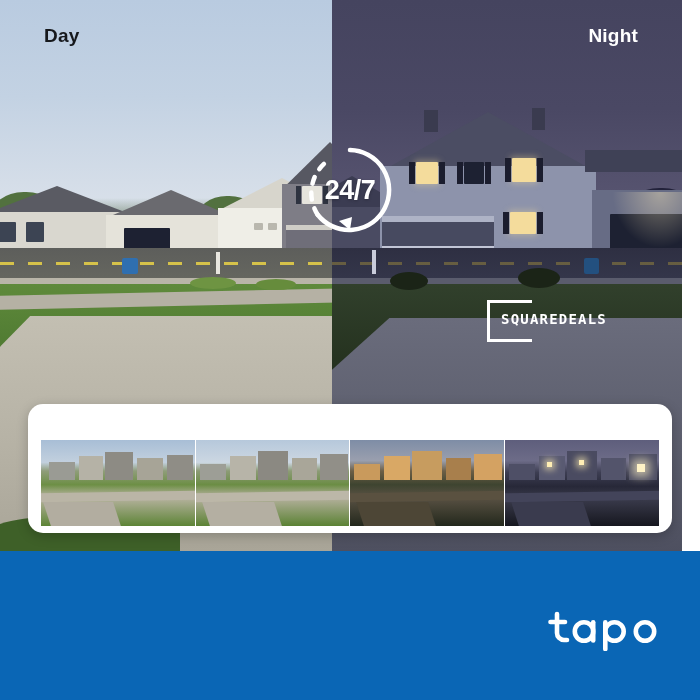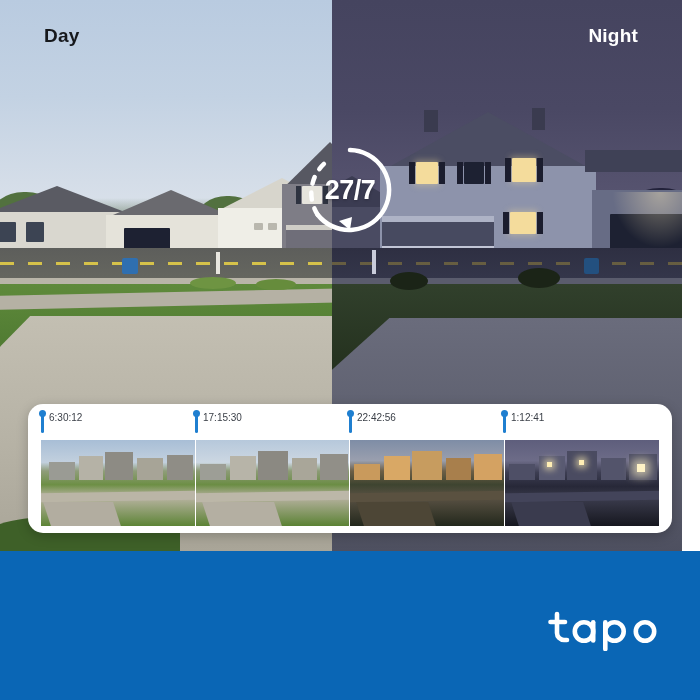--- a/index.html
+++ b/index.html
@@ -247,52 +247,38 @@
       <div class="driveway" style="left:-20px; top:318px; width:430px; height:233px;
                   background:linear-gradient(180deg,#6a6c7c 0%,#5c5e6d 55%,#4e5060 100%);
                   clip-path:polygon(18% 0, 100% 0, 100% 100%, 0 100%, 0 30%);"></div>
       <div class="bin" style="left:252px; top:258px; width:15px; height:16px; background:#23507f;"></div>
       <div class="bush" style="left:58px; top:272px; width:38px; height:18px; background:#1b2417;"></div>
       <div class="bush" style="left:186px; top:268px; width:42px; height:20px; background:#1b2417;"></div>
       <div class="mailbox" style="left:40px; top:250px; width:4px; height:24px; background:#c9ccda;"></div>
 
       <div class="scene-label night-lbl">Night</div>
 
+      <div class="watermark" style="left:155px; top:300px;">
+        <div class="wm-frame"></div>
+        <div class="wm-text">SQUAREDEALS</div>
+      </div>
     </div>
 
     <div class="badge247">
       <svg viewBox="0 0 94 94">
         <path d="M47 7 A40 40 0 1 1 14.5 71.5" fill="none" stroke="#ffffff" stroke-width="4.5" stroke-linecap="round"></path>
         <path d="M14.5 71.5 A40 40 0 0 1 22 20" fill="none" stroke="#ffffff" stroke-width="4.5" stroke-linecap="round" stroke-dasharray="7 9"></path>
         <path d="M47 87 L36 78 L49 74 Z" fill="#ffffff"></path>
       </svg>
-      <div class="lbl">27/7</div>
+      <div class="lbl">24/7</div>
     </div>
   </div>
 
   <div class="timeline-card">
 
-    <div class="pins">
-      <div class="pin" style="left:13px;">
-        <div class="stick"></div>
-        <div class="time">6:30:12</div>
-      </div>
-      <div class="pin" style="left:167px;">
-        <div class="stick"></div>
-        <div class="time">17:15:30</div>
-      </div>
-      <div class="pin" style="left:321px;">
-        <div class="stick"></div>
-        <div class="time">22:42:56</div>
-      </div>
-      <div class="pin" style="left:475px;">
-        <div class="stick"></div>
-        <div class="time">1:12:41</div>
-      </div>
-    </div>
 
     <div class="clips">
 
       <div class="clip">
         <div class="thumb" style="background:linear-gradient(180deg,#a8bed6 0%,#c2d0de 26%,#8f9d7a 36%,#6d8f45 52%,#b9b4a2 66%,#5d8436 100%);">
           <div style="position:absolute;left:8px;top:22px;width:26px;height:18px;background:#9a9b94;"></div>
           <div style="position:absolute;left:38px;top:16px;width:24px;height:24px;background:#b5b2a6;"></div>
           <div style="position:absolute;left:64px;top:12px;width:28px;height:28px;background:#8d8b84;"></div>
           <div style="position:absolute;left:96px;top:18px;width:26px;height:22px;background:#a7a497;"></div>
           <div style="position:absolute;left:126px;top:15px;width:26px;height:25px;background:#8f8d86;"></div>

